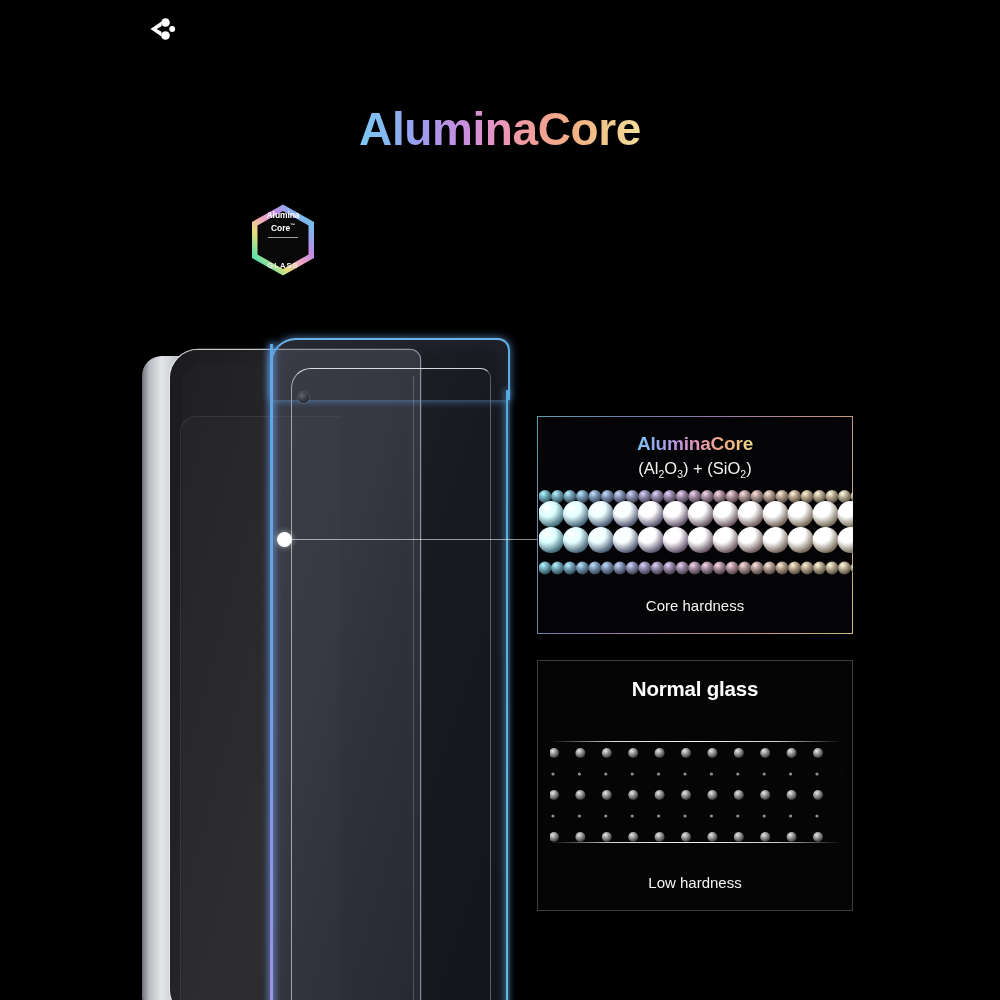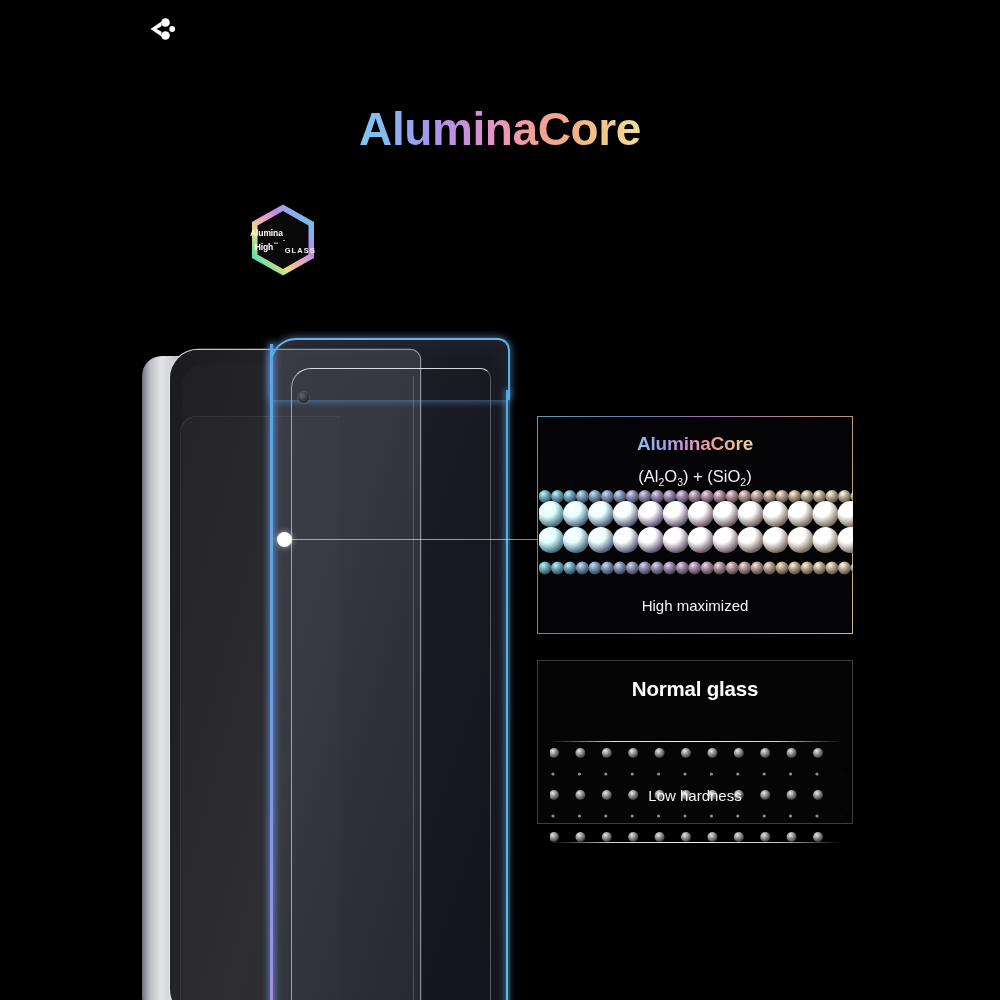--- a/index.html
+++ b/index.html
@@ -22,21 +22,21 @@
       #cf8fd8 40%,#e895bf 49%,#f09ca2 58%,#f3a48e 68%,#f2b183 77%,#f0c489 86%,#f2de9a 100%);
     -webkit-background-clip:text; background-clip:text; color:transparent;
     display:inline-block;
   }
 
   
   #intro-row { position:absolute; left:250px; top:203px; display:flex; align-items:flex-start; gap:28px; }
 
   #glass-badge { position:relative; width:66px; height:74px; flex:0 0 auto; }
   .hex-wrap { position:absolute; inset:0; }
-  #badge-text { position:absolute; inset:0; display:flex; flex-direction:row;
+  #badge-text { position:absolute; inset:0; display:flex; flex-direction:column;
     align-items:center; justify-content:center; pointer-events:none; }
   #badge-name { font-size:8.5px; font-weight:700; line-height:10.2px; text-align:center;
     letter-spacing:-.1px; color:#fff; }
   #badge-tm { font-size:5px; vertical-align:super; font-weight:700; }
   #badge-rule { width:30px; height:1px; background:rgba(255,255,255,.62); margin:3.5px 0 3px; }
   #badge-sub { font-size:7.5px; font-weight:600; letter-spacing:1.1px; color:#f0f0f0;margin-top:20px; }
 
   #intro-copy { font-size:21.5px; line-height:31px; font-weight:600; color:#fff;
     letter-spacing:-.1px; padding-top:10px; }
 
@@ -122,32 +122,32 @@
   
   #panel-alumina {
     position:absolute; left:537px; top:416px; width:316px; height:218px;
     background:#040406;
     border:1px solid transparent;
     background-image:linear-gradient(#040406,#040406),
       linear-gradient(115deg,#5e9fae 0%,#6d7fb0 22%,#9a79a8 44%,#b98b8c 64%,#c4a178 82%,#cdbb85 100%);
     background-origin:border-box; background-clip:padding-box,border-box;
   }
   #panel-normal {
-    position:absolute; left:537px; top:660px; width:316px; height:164px;
+    position:absolute; left:537px; top:660px; width:316px; height:251px;
     background:#050505; border:1px solid #3d3d3d;
   }
 
   .panel-heading-wrap { text-align:center; padding-top:16px; }
   #alumina-panel-title {
     font-size:19px; font-weight:600; letter-spacing:-.2px;
     background:linear-gradient(90deg,#7cc3f0 0%,#9ba4ee 20%,#c392d8 38%,#ea9cb0 55%,
       #f2a58c 72%,#f0bd84 86%,#f1dc93 100%);
     -webkit-background-clip:text; background-clip:text; color:transparent; display:inline-block;
   }
-  #alumina-formula { margin-top:12px; font-size:16.5px; font-weight:400; color:#f2f2f2; }
+  #alumina-formula { margin-top:4px; font-size:16.5px; font-weight:400; color:#f2f2f2; }
   #alumina-formula sub { font-size:10.5px; }
   #normal-panel-title { font-size:20.5px; font-weight:600; color:#fff; letter-spacing:-.2px; }
 
   .hardness-label { position:absolute; left:0; width:100%; text-align:center;
     font-size:15px; font-weight:400; color:#f4f4f4; }
   #alumina-hardness { bottom:19px; }
   #normal-hardness { bottom:19px;margin-top:16px; }
 
   
   #lattice-dense { position:absolute; left:1px; top:73px; width:314px; height:86px; overflow:hidden; }
@@ -188,21 +188,21 @@
           <stop offset="80%" stop-color="#7fb6f0"></stop>
           <stop offset="100%" stop-color="#5fd8cf"></stop>
         </linearGradient>
       </defs>
       <polygon points="33,1.5 64,19 64,55 33,72.5 2,55 2,19" fill="url(#hexIri)"></polygon>
       <polygon points="33,8 58.5,22.5 58.5,51.5 33,66 7.5,51.5 7.5,22.5" fill="#090909"></polygon>
     </svg>
     <div id="badge-text">
       <div id="badge-name">
         <span>Alumina</span><br>
-        <span>High</span><span id="badge-tm">™</span>
+        <span>Core</span><span id="badge-tm">™</span>
       </div>
       <div id="badge-rule"></div>
       <div id="badge-sub">GLASS</div>
     </div>
   </div>
 
 </div>
 
 <div id="device-figure">
   <div id="device-frame"></div>
@@ -718,21 +718,21 @@
         </radialGradient>
         <circle cx="305.5" cy="78" r="6.5" fill="url(#sph3_306)"></circle>
         <radialGradient id="sph3_318" cx="35%" cy="28%" r="72%">
           <stop offset="0%" stop-color="rgb(255,255,230)"></stop>
           <stop offset="46%" stop-color="rgb(182,171,146)"></stop>
           <stop offset="100%" stop-color="rgb(90,84,70)"></stop>
         </radialGradient>
         <circle cx="318.0" cy="78" r="6.5" fill="url(#sph3_318)"></circle>
       </svg></div>
 
-  <div class="hardness-label" id="alumina-hardness">High maximized</div>
+  <div class="hardness-label" id="alumina-hardness">Core hardness</div>
 </div>
 
 <div id="panel-normal">
   <div class="panel-heading-wrap">
     <div id="normal-panel-title">Normal glass</div>
   </div>
 
   <div class="edge-line" style="top:80px"></div>
   <div id="lattice-sparse"><svg width="292" height="100" viewBox="0 0 292 100">
         <radialGradient id="grayS" cx="36%" cy="30%" r="70%">

